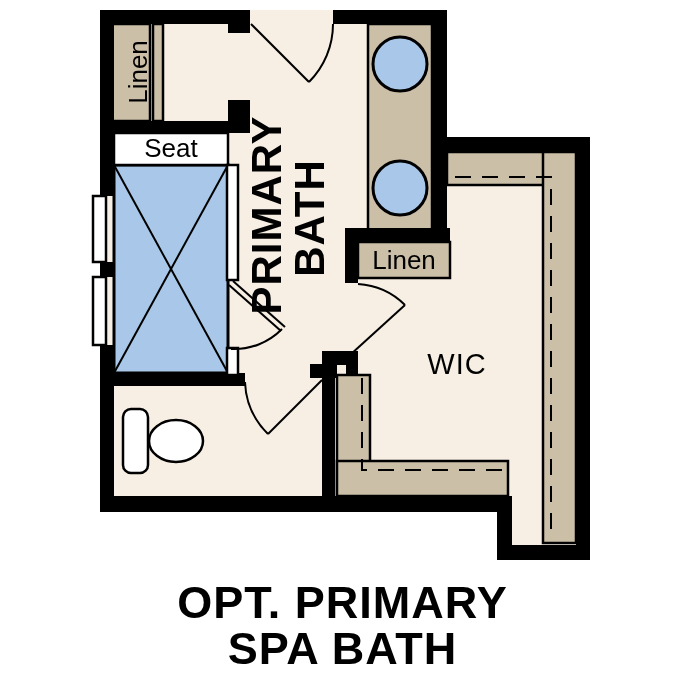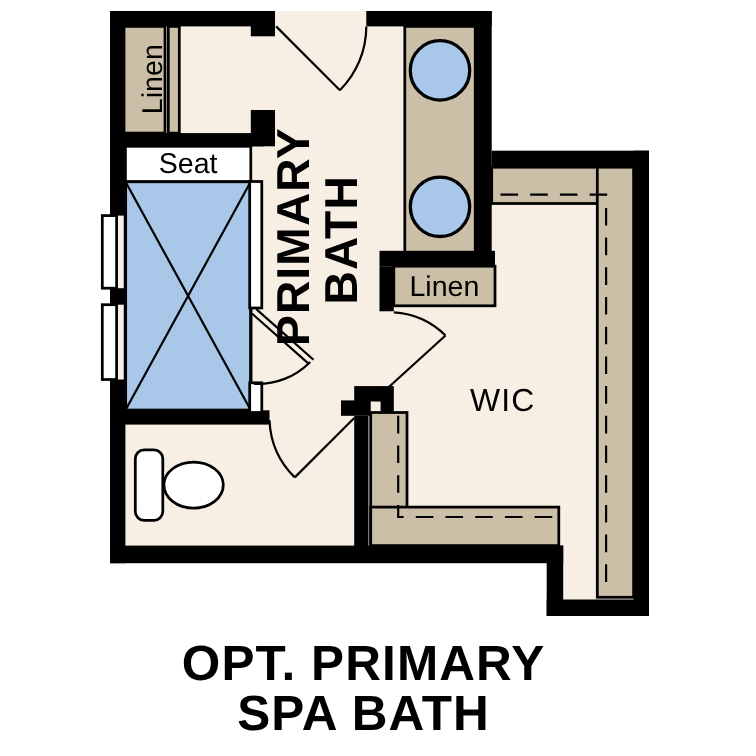--- a/index.html
+++ b/index.html
@@ -13,21 +13,21 @@
   .wall{fill:var(--wall);}
   .floor{fill:var(--floor);}
   .tan{fill:var(--cabinet-tan);stroke:var(--ink);stroke-width:2.5;}
   .blue{fill:var(--fixture-blue);stroke:var(--ink);stroke-width:3;}
   .whitefix{fill:var(--fixture-white);stroke:var(--ink);stroke-width:2.5;}
   .line{stroke:var(--ink);stroke-width:2;fill:none;}
   .dash{stroke:var(--ink);stroke-width:2;fill:none;stroke-dasharray:16 11;}
   .lbl{font-family:"Liberation Sans",sans-serif;font-size:26px;fill:var(--ink);}
   .lbl-wic{font-family:"Liberation Sans",sans-serif;font-size:29px;fill:var(--ink);letter-spacing:1px;}
   .lbl-room{font-family:"Liberation Sans",sans-serif;font-size:42px;font-weight:bold;fill:var(--ink);letter-spacing:1px;}
-  .caption{position:absolute;left:4px;top:580px;width:653px;text-align:center;
+  .caption{position:absolute;left:16px;top:580px;width:653px;text-align:center;
            font-weight:bold;font-size:45px;line-height:1.03;color:var(--ink);letter-spacing:1px;}
 </style>
 </head>
 <body>
 
 <div class="page">
   <svg width="687" height="575" viewBox="0 0 687 575">
 
     <polygon class="floor" points="100,10 447,10 447,137 590,137 590,560 497,560 497,512 100,512"></polygon>
 

